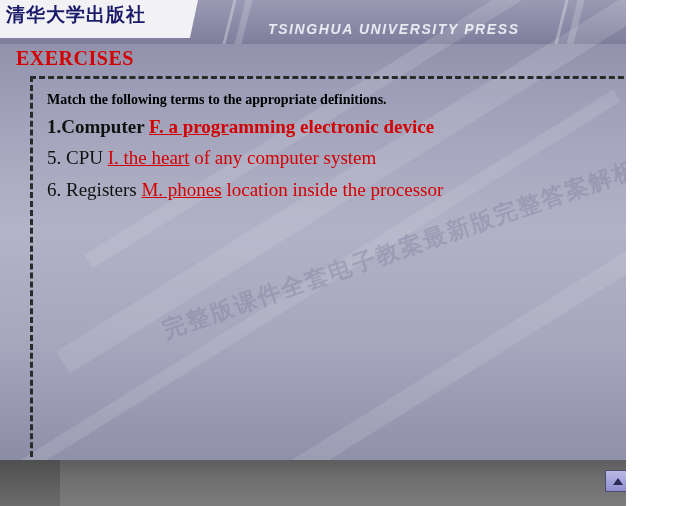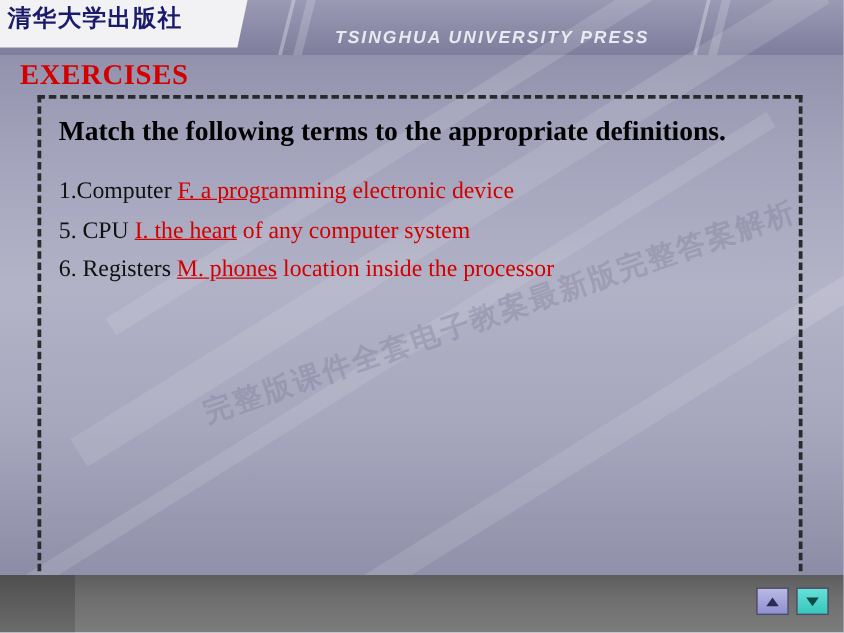--- a/index.html
+++ b/index.html
@@ -2,21 +2,21 @@
 <html><head>
 <meta charset="utf-8">
 <style>
   html, body {
     margin: 0;
     padding: 0;
     background: #ffffff;
   }
   #slide {
     position: relative;
-    width: 675px;
+    width: 626px;
     height: 506px;
     overflow: hidden;
     background: #8e8ea8;
     font-family: "Liberation Serif", serif;
   }
 
   
   .header {
     position: absolute;
     left: 0; top: 0;
@@ -92,40 +92,40 @@
     transform: rotate(-19deg);
     letter-spacing: 2px;
     pointer-events: none;
   }
 
   
   .exercises-title {
     position: absolute;
     left: 16px; top: 47px;
     font-family: "Liberation Serif", serif;
-    font-size: 23px;
+    font-size: 20px;
     font-weight: bold;
     color: #d40000;
     letter-spacing: 0.5px;
   }
 
   
   .content-box {
     position: absolute;
     left: 30px; top: 76px;
     width: 612px; height: 390px;
     border: 3px dashed #2a2a2a;
     box-sizing: border-box;
     background: rgba(168,168,190,0.16);
     padding: 10px 12px 0 12px;
   }
 
   .prompt {
     font-family: "Liberation Serif", serif;
-    font-size: 22px;
+    font-size: 14px;
     font-weight: bold;
     color: #000000;
     line-height: 1.28;
     margin: 2px 0 6px 2px;
   }
 
   .qline {
     font-family: "Liberation Serif", serif;
     font-size: 19px;
     color: #111111;
@@ -211,21 +211,21 @@
     <div class="wm" style="left:200px; top:300px; width:560px; height:20px;"></div>
     <div class="wm-text" style="left:150px; top:190px;">完整版课件全套电子教案最新版完整答案解析</div>
   </div>
 
   <div class="exercises-title">EXERCISES</div>
 
   <div class="content-box">
 
     <div class="prompt">Match the following terms to the appropriate definitions.</div>
 
-    <div class="qline" style="margin-top:24px;">
+    <div class="qline" style="margin-top:8px;font-weight:bold;">
       <span>1.</span><span>Computer</span>
       <span class="ans"><span class="u">F. a progr</span><span>amming electronic device</span></span>
     </div>
 
 
 
 
     <div class="qline">
       <span>5.</span>
       <span>CPU</span>

